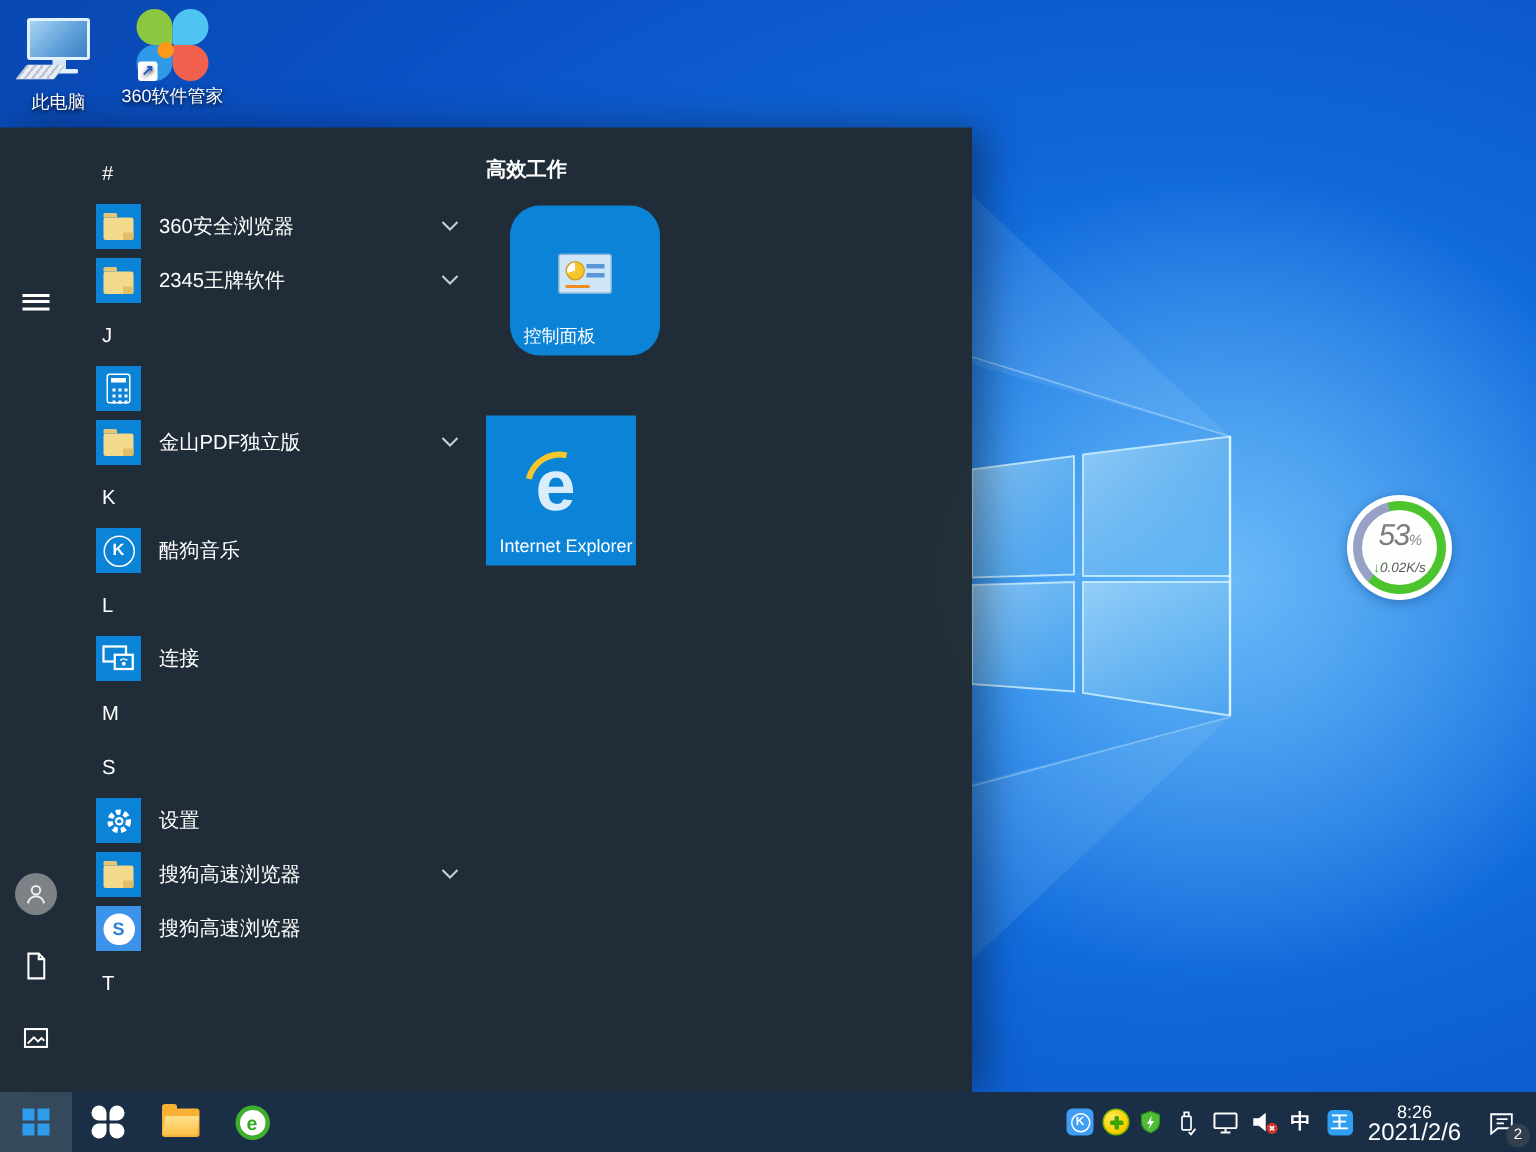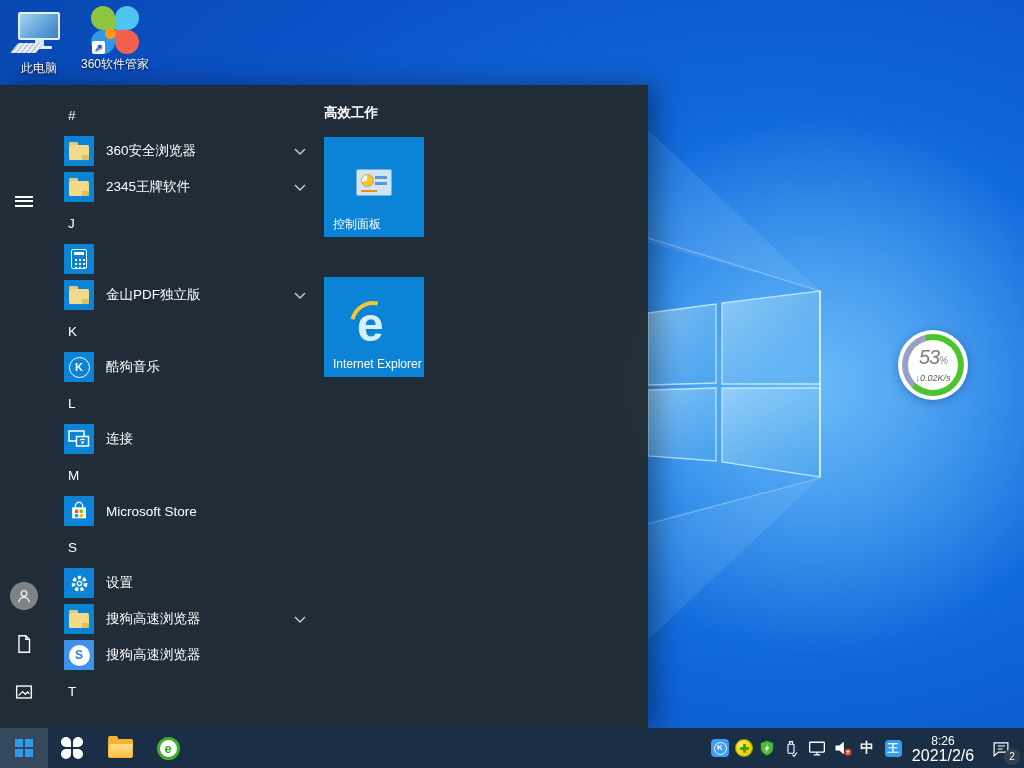--- a/index.html
+++ b/index.html
@@ -72,21 +72,21 @@
 
   .kring { width:21px; height:21px; border:1.8px solid #fff; border-radius:50%; display:flex; align-items:center; justify-content:center;
     font-size:11px; font-weight:bold; color:#fff; }
   .sring { width:21px; height:21px; background:#fff; border-radius:50%; display:flex; align-items:center; justify-content:center;
     font-size:12px; font-weight:bold; color:#2f7fd6; }
 
   
   .tiles { position:absolute; left:324px; top:19px; width:300px; }
   .tiles-header { font-size:13.5px; height:24px;font-weight:bold; }
   .tile-big { position:absolute; width:100px; height:100px; background:#0b83d6; cursor:pointer; }
-  .tile-cp { top:33px; left:0; }
+  .tile-cp { top:33px; left:16px;border-radius:20px; }
   .tile-ie { top:173px; left:0; }
   .tile-label { position:absolute; left:9px; bottom:6px; font-size:12px; line-height:14px; color:#fff; }
   .cp-art { position:absolute; left:32px; top:32px; width:36px; height:27px; background:#cfe6f7; border:1px solid #7fb0d8; border-radius:2px; }
   .cp-pie { position:absolute; left:4px; top:4px; width:13px; height:13px; border-radius:50%; border:1px solid #d89f1d;
     background:conic-gradient(#f6c62d 0 255deg,#ffffff 255deg 360deg); }
   .cp-r1,.cp-r2 { position:absolute; right:4px; width:12px; height:3px; background:#5b97d6; }
   .cp-r1 { top:6px; } .cp-r2 { top:12px; }
   .cp-bar { position:absolute; left:4px; bottom:3px; width:16px; height:2.5px; background:#f08c1e; }
   .ie-art { position:absolute; left:25px; top:18px; width:50px; height:54px; }
   .ie-e { position:absolute; left:8px; top:2px; font-size:48px; font-weight:bold; color:#d9edfc; }
@@ -293,33 +293,20 @@
           <rect x="9.5" y="8.5" width="12" height="9.5" fill="#0b83d6" stroke="#fff" stroke-width="1.5"></rect>
           <circle cx="15.5" cy="14.5" r="1.3" fill="#fff"></circle>
           <path d="M13.2 12.2a3.4 3.4 0 0 1 4.6 0" fill="none" stroke="#fff" stroke-width="1.1"></path>
         </svg>
       </div>
       <div class="app-label">连接</div>
     </div>
 
     <div class="sec-header">M</div>
 
-    <div class="app-row">
-      <div class="tile30">
-        <svg width="22" height="22" viewBox="0 0 24 24">
-          <path d="M8 8V6.5a4 4 0 0 1 8 0V8" fill="none" stroke="#fff" stroke-width="1.5"></path>
-          <rect x="4.5" y="8" width="15" height="12" fill="#fff"></rect>
-          <rect x="7.5" y="10.5" width="3.6" height="3.6" fill="#f25022"></rect>
-          <rect x="12.6" y="10.5" width="3.6" height="3.6" fill="#7fba00"></rect>
-          <rect x="7.5" y="15.3" width="3.6" height="3.6" fill="#00a4ef"></rect>
-          <rect x="12.6" y="15.3" width="3.6" height="3.6" fill="#ffb900"></rect>
-        </svg>
-      </div>
-      <div class="app-label">Microsoft Store</div>
-    </div>
 
     <div class="sec-header">S</div>
 
     <div class="app-row">
       <div class="tile30">
         <svg width="21" height="21" viewBox="0 0 24 24">
           <circle cx="12" cy="12" r="7" fill="none" stroke="#fff" stroke-width="4" stroke-dasharray="3.6 2.45"></circle>
           <circle cx="12" cy="12" r="3.2" fill="#fff"></circle>
           <circle cx="12" cy="12" r="1.6" fill="#0b83d6"></circle>
         </svg>

